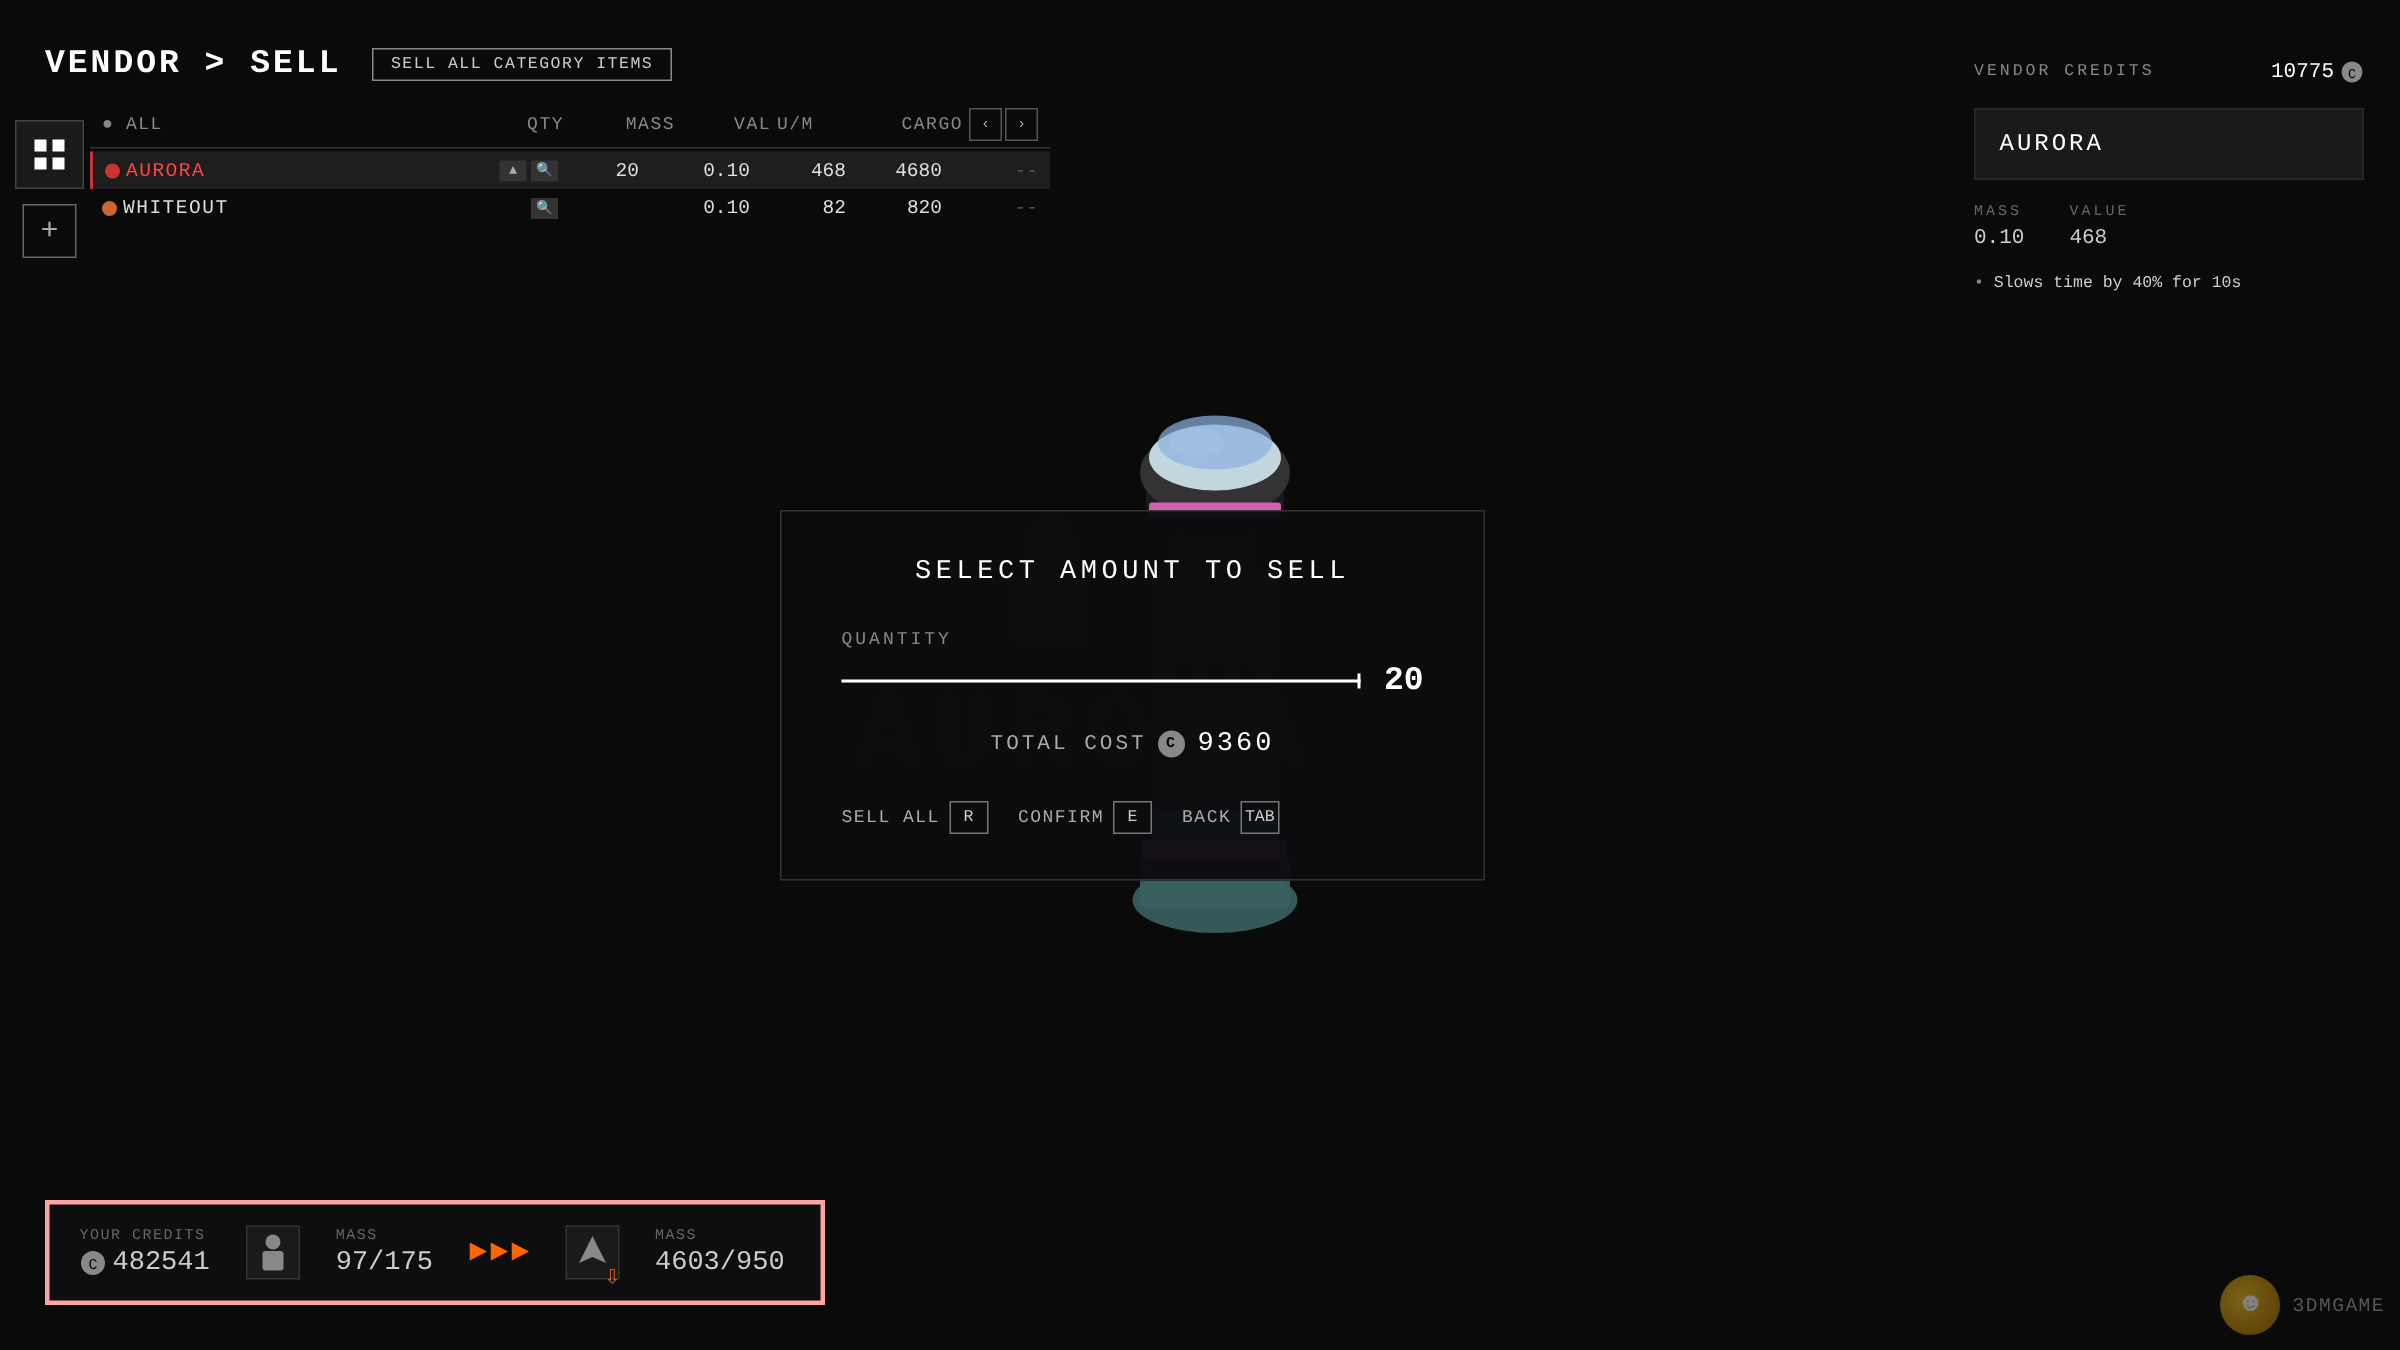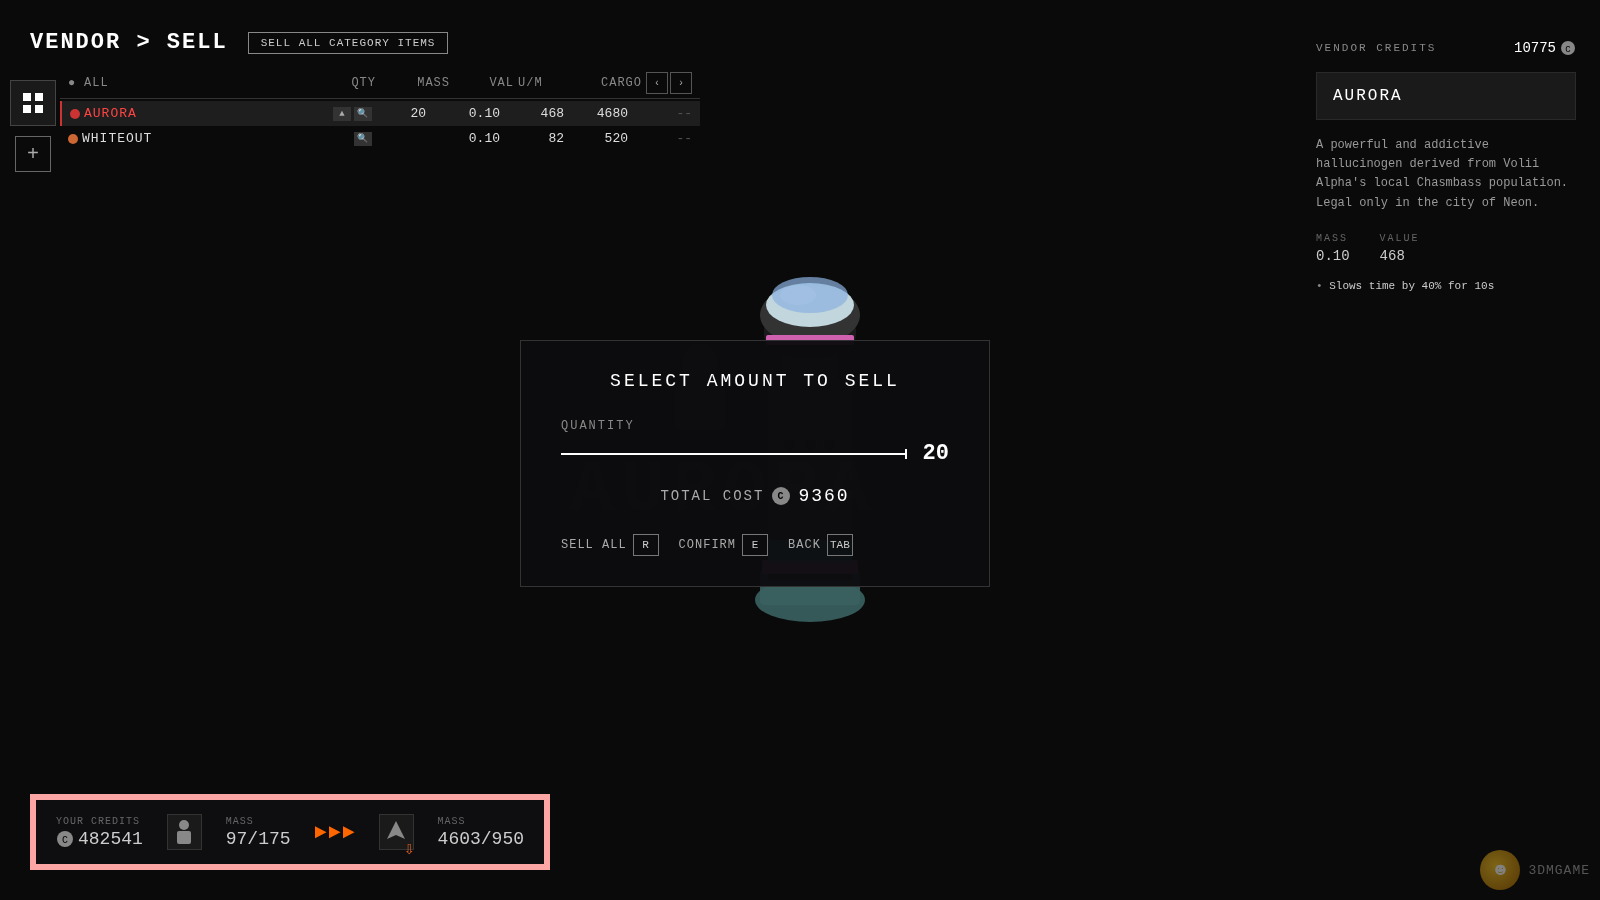--- a/index.html
+++ b/index.html
@@ -430,21 +430,21 @@
       color: #888;
     }
 
     
     .bottom-bar {
       position: absolute;
       bottom: 30px;
       left: 30px;
       width: 520px;
       background: rgba(15, 15, 18, 0.95);
-      border: 6px solid #fca5a5;
+      border: 3px solid #fca5a5;
       padding: 14px 20px;
       display: flex;
       align-items: center;
       gap: 24px;
       z-index: 10;
     }
 
     .credits-section {
       display: flex;
       flex-direction: column;
@@ -602,21 +602,21 @@
     <div class="row-indicator orange"></div>
     <div class="row-name">
       <span>WHITEOUT</span>
     </div>
     <div class="row-icons">
       <div class="row-icon">🔍</div>
     </div>
     <div class="row-qty"></div>
     <div class="row-mass">0.10</div>
     <div class="row-val">82</div>
-    <div class="row-upm">520</div>
+    <div class="row-upm">820</div>
     <div class="row-cargo">--</div>
   </div>
 </div>
 
 <div class="bg-item-area">
   <svg width="200" height="500" viewBox="0 0 200 500">
 
     <ellipse cx="100" cy="460" rx="55" ry="22" fill="#3a6060" opacity="0.9"></ellipse>
     <rect x="50" y="430" width="100" height="35" fill="#3a6060" opacity="0.9" rx="4"></rect>
 
@@ -704,21 +704,20 @@
         <circle cx="8" cy="8" r="7" fill="#888"></circle>
         <text x="8" y="12" text-anchor="middle" font-size="9" fill="#000">C</text>
       </svg>
     </div>
   </div>
 
   <div class="item-name-box">
     <div class="item-name-box-title">AURORA</div>
   </div>
 
-  <div class="item-description">A powerful and addictive hallucinogen derived from Volii Alpha's local Chasmbass population. Legal only in the city of Neon.</div>
 
   <div class="item-stats">
     <div class="stat-group">
       <span class="stat-label">MASS</span>
       <span class="stat-value">0.10</span>
     </div>
     <div class="stat-group">
       <span class="stat-label">VALUE</span>
       <span class="stat-value">468</span>
     </div>

